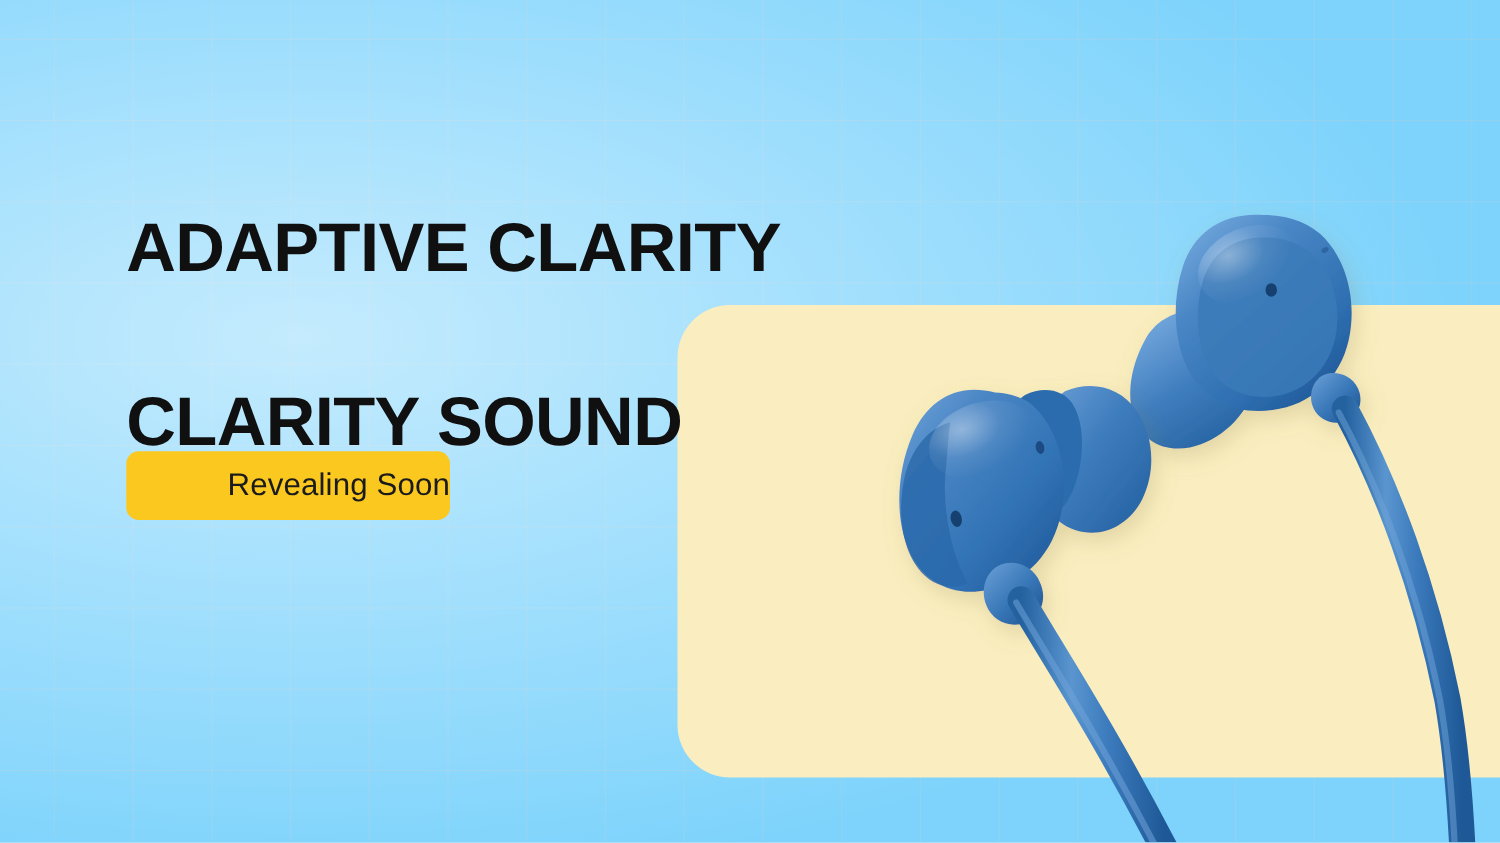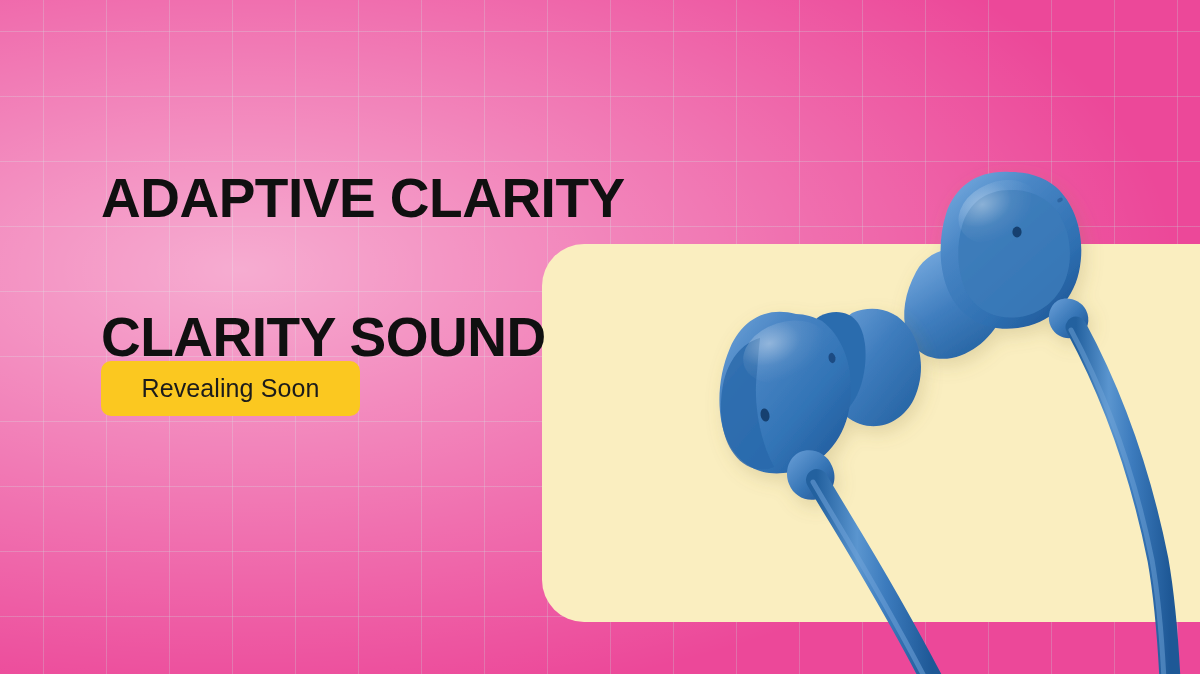--- a/index.html
+++ b/index.html
@@ -11,21 +11,21 @@
     height: 674px;
     overflow: hidden;
     font-family: "Liberation Sans", sans-serif;
     background: #f2f3f5;
   }
   .stage {
     position: relative;
     width: 1200px;
     height: 674px;
     overflow: hidden;
-    background: #ec4899;
+    background: #7dd3fc;
   }
   
   .grid-bg {
     position: absolute;
     inset: 0;
     background-image:
       linear-gradient(to right, rgba(200,203,210,0.30) 1px, transparent 1px),
       linear-gradient(to bottom, rgba(200,203,210,0.30) 1px, transparent 1px);
     background-size: 63px 65px;
     background-position: -20px 31px;
@@ -70,21 +70,21 @@
   .badge {
     position: absolute;
     left: 101px;
     top: 361px;
     width: 259px;
     height: 55px;
     background: #fbc820;
     border-radius: 10px;
     display: flex;
     align-items: center;
-    justify-content: center;
+    justify-content: flex-end;
     box-sizing: border-box;
   }
   .badge-label {
     font-size: 25px;
     font-weight: 400;
     color: #1b1b1b;
     letter-spacing: 0.1px;
     line-height: 1;
   }
 

